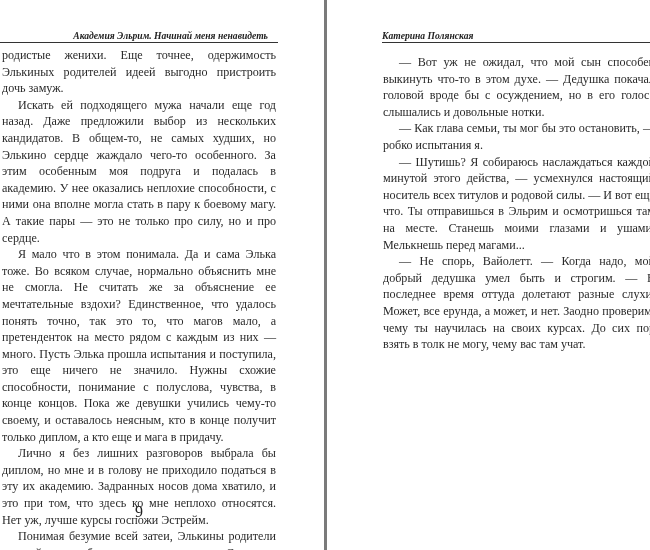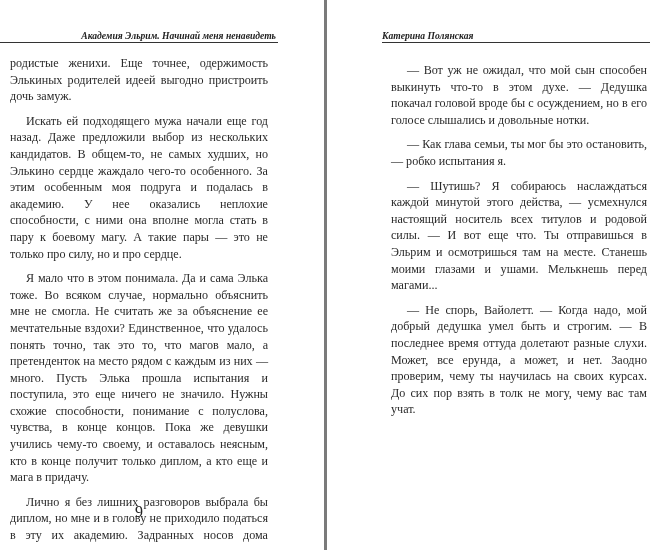--- a/index.html
+++ b/index.html
@@ -3,29 +3,29 @@
 <meta charset="utf-8">
 <style>
   html, body { margin:0; padding:0; }
   body { width:650px; height:550px; background:#ffffff; position:relative; overflow:hidden;
          font-family:"Liberation Serif","DejaVu Serif",serif; color:#2a2a2a; }
   .page { position:absolute; top:0; height:550px; }
   .page.left { left:0; width:324px; }
   .page.right { left:334px; width:323px; }
   .divider { position:absolute; left:324px; top:0; width:3px; height:550px; background:#7a7a7a; }
   .running-head { position:absolute; top:30px; font-style:italic; font-weight:bold; font-size:9.6px; color:#222; }
-  .left .running-head { right:48px; text-align:left; }
+  .left .running-head { right:56px; text-align:left; }
   .right .running-head { left:48px; }
   .head-rule { position:absolute; top:42px; height:1px; background:#333; }
   .left .head-rule { left:0; width:278px; }
   .right .head-rule { left:48px; width:275px; }
   .text { position:absolute; top:47px; font-size:12.1px; line-height:16.6px; text-align:justify; }
   .left .text { left:2px; width:274px; }
   .right .text { left:49px; width:272px; }
-  .text p { margin:8px; text-indent:16px; }
+  .text p { margin:0; text-indent:16px; }
   .text p.noindent { text-indent:0; }
   .page-number { position:absolute; top:503px; left:0; width:278px; text-align:center; font-size:16px; color:#222; }
 </style>
 </head>
 <body>
 
 <div class="page left">
   <div class="running-head">Академия Эльрим. Начинай меня ненавидеть</div>
   <div class="head-rule"></div>
   <div class="text">

